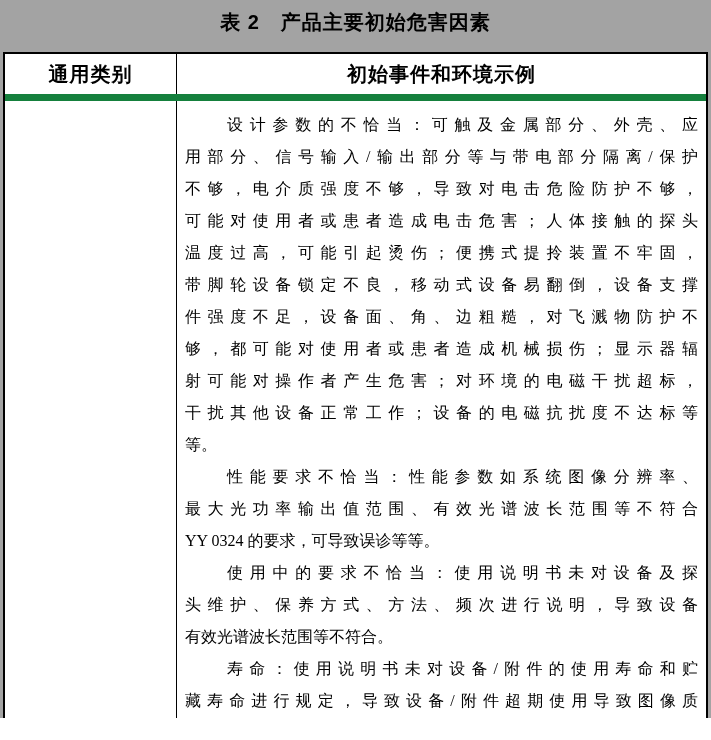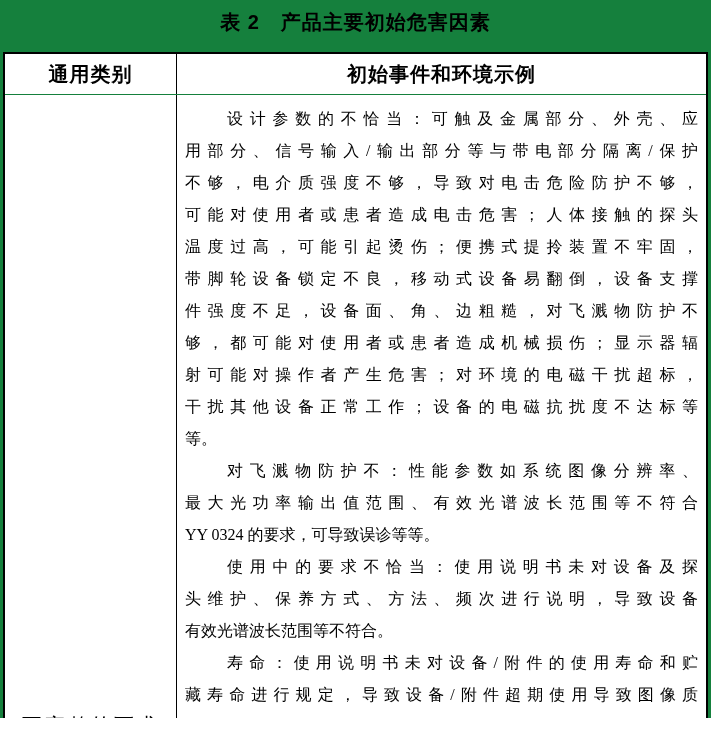--- a/index.html
+++ b/index.html
@@ -3,21 +3,21 @@
 <meta charset="utf-8">
 <style>
   * { margin: 0; padding: 0; box-sizing: border-box; }
   html, body {
     width: 711px; height: 740px;
     background: #ffffff;
     color: #000000;
     overflow: hidden;
     font-family: "Liberation Serif", serif;
   }
-  .page { width: 711px; height: 718px; overflow: hidden; background: #15803d; }
+  .page { width: 711px; height: 718px; overflow: hidden; background: #a3a3a3; }
 
   .doc-title {
     margin-top: 9px;
     text-align: center;
     font-family: "Liberation Sans", sans-serif;
     font-weight: bold;
     font-size: 20px;
     line-height: 26px;
     letter-spacing: 1px;
     color: #000;
@@ -25,21 +25,21 @@
 
   .hazard-table {
     margin: 17px 3px 0 3px;
     width: 705px;
     border: 2px solid #000;
     background: #fff;
   }
 
   .t-row { display: flex; }
 
-  .header-row { border-bottom: 1px solid #15803d; }
+  .header-row { border-bottom: 7px solid #15803d; }
 
   .col-cat   { width: 172px; flex: 0 0 172px; border-right: 1px solid #000; }
   .col-ex    { flex: 1 1 auto; min-width: 0; }
 
   .header-cell {
     height: 40px;
     display: flex;
     align-items: center;
     justify-content: center;
     font-family: "Liberation Sans", sans-serif;
@@ -100,21 +100,21 @@
           <div class="tline j">用部分、信号输入/输出部分等与带电部分隔离/保护</div>
           <div class="tline j">不够，电介质强度不够，导致对电击危险防护不够，</div>
           <div class="tline j">可能对使用者或患者造成电击危害；人体接触的探头</div>
           <div class="tline j">温度过高，可能引起烫伤；便携式提拎装置不牢固，</div>
           <div class="tline j">带脚轮设备锁定不良，移动式设备易翻倒，设备支撑</div>
           <div class="tline j">件强度不足，设备面、角、边粗糙，对飞溅物防护不</div>
           <div class="tline j">够，都可能对使用者或患者造成机械损伤；显示器辐</div>
           <div class="tline j">射可能对操作者产生危害；对环境的电磁干扰超标，</div>
           <div class="tline j">干扰其他设备正常工作；设备的电磁抗扰度不达标等</div>
           <div class="tline e">等。</div>
-          <div class="tline j ind">对飞溅物防护不：性能参数如系统图像分辨率、</div>
+          <div class="tline j ind">性能要求不恰当：性能参数如系统图像分辨率、</div>
           <div class="tline j">最大光功率输出值范围、有效光谱波长范围等不符合</div>
           <div class="tline e">YY 0324 的要求，可导致误诊等等。</div>
           <div class="tline j ind">使用中的要求不恰当：使用说明书未对设备及探</div>
           <div class="tline j">头维护、保养方式、方法、频次进行说明，导致设备</div>
           <div class="tline e">有效光谱波长范围等不符合。</div>
           <div class="tline j ind">寿命：使用说明书未对设备/附件的使用寿命和贮</div>
           <div class="tline j">藏寿命进行规定，导致设备/附件超期使用导致图像质</div>
         </div>
     </div>
 

